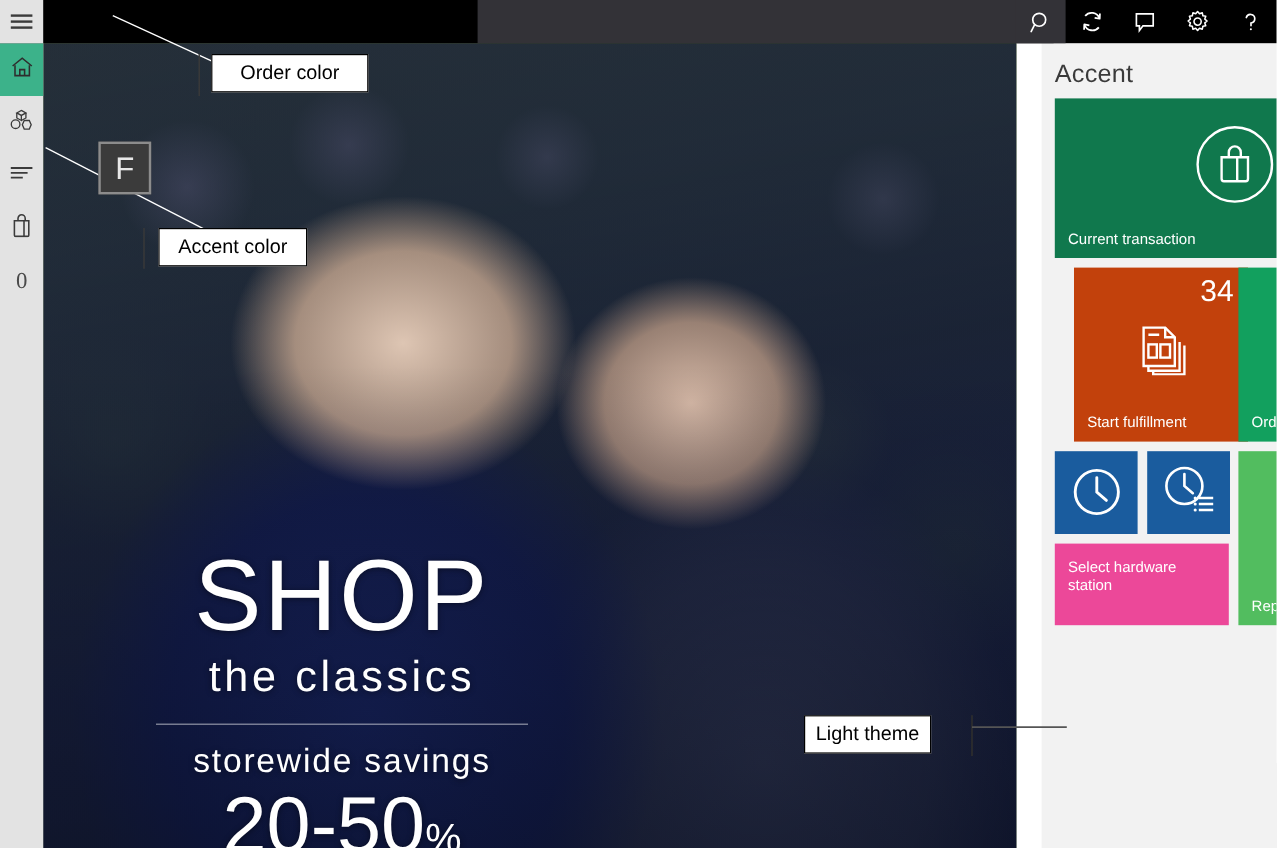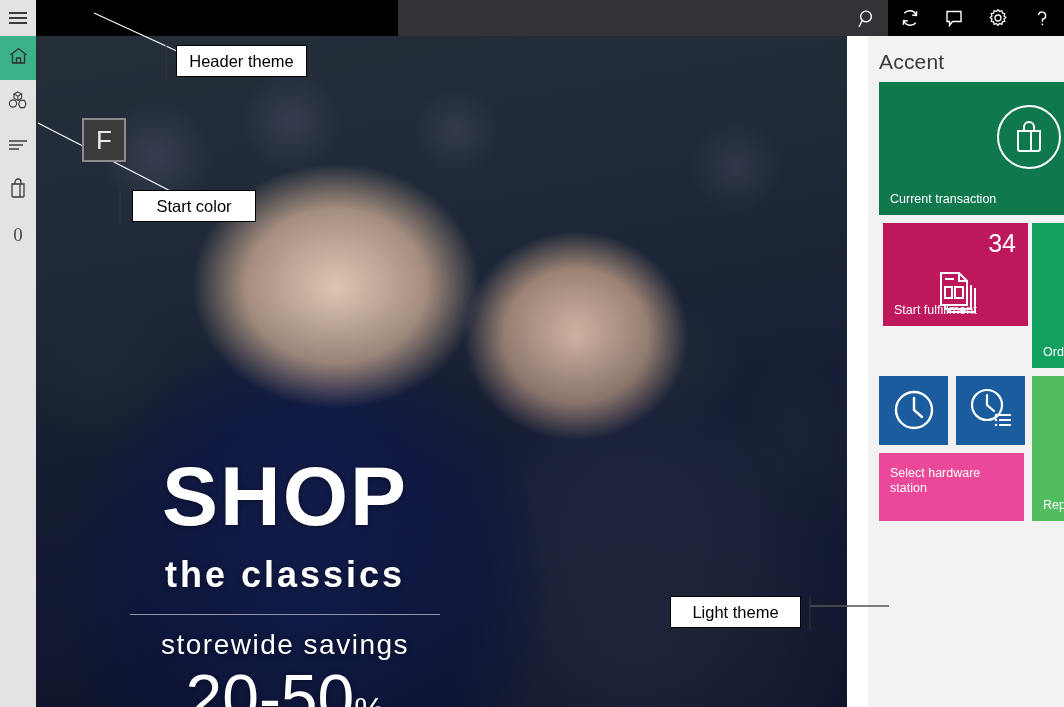--- a/index.html
+++ b/index.html
@@ -152,29 +152,29 @@
     left: 84px;
     top: 420px;
     width: 330px;
     color: #ffffff;
     text-align: center;
     text-shadow: 0 1px 5px rgba(0,0,0,0.45);
   }
   .ad-shop {
     font-size: 84px;
     line-height: 0.96;
-    font-weight: 700;
+    font-weight: 400;
     letter-spacing: 2px;
     font-family: "Liberation Sans", sans-serif;
   }
   .ad-classics {
     font-size: 36px;
-    font-weight: 700;
+    font-weight: 400;
     letter-spacing: 3px;
-    margin-top: 17px;
+    margin-top: 6px;
   }
   .ad-rule {
     height: 1px;
     background: rgba(255,255,255,0.55);
     margin: 18px 10px 14px 10px;
   }
   .ad-storewide {
     font-size: 28px;
     font-weight: 300;
     letter-spacing: 1.5px;
@@ -313,21 +313,21 @@
           <svg width="66" height="66" viewBox="0 0 66 66" fill="none" stroke="#ffffff" stroke-width="2">
             <circle cx="33" cy="33" r="31"></circle>
             <path d="M22 27 h22 v18 a2 2 0 0 1 -2 2 h-18 a2 2 0 0 1 -2 -2 z" fill="none"></path>
             <path d="M28 27 v-4 a5 5 0 0 1 10 0 v4"></path>
             <line x1="35" y1="27" x2="35" y2="47"></line>
           </svg>
         </div>
         <div class="tile-label">Current transaction</div>
       </div>
 
-      <div class="tile" style="left:4px; top:141px; width:145px; height:103px; background:#be185d;">
+      <div class="tile" style="left:16px; top:141px; width:145px; height:145px; background:#c2410c;">
         <div class="tile-count">34</div>
         <div class="tile-icon" style="top:44px;">
           <svg width="46" height="46" viewBox="0 0 46 46" fill="none" stroke="#ffffff" stroke-width="2">
             <path d="M8 6 h18 l8 8 v24 h-26 z"></path>
             <path d="M26 6 v8 h8"></path>
             <line x1="12" y1="12" x2="21" y2="12"></line>
             <rect x="12" y="20" width="7" height="11"></rect>
             <rect x="22" y="20" width="8" height="11"></rect>
             <path d="M12 38 v4 h26 v-24"></path>
             <path d="M16 42 v3 h26 v-24"></path>
@@ -480,28 +480,28 @@
       <line x1="94" y1="13" x2="203" y2="63" stroke="#ffffff" stroke-width="1.1"></line>
       <line x1="166" y1="45" x2="166" y2="80" stroke="#3a3a3a" stroke-width="1.2"></line>
       <line x1="38" y1="123" x2="186" y2="199" stroke="#ffffff" stroke-width="1.1"></line>
       <line x1="120" y1="190" x2="120" y2="224" stroke="#3a3a3a" stroke-width="1.2"></line>
       <line x1="810" y1="596" x2="810" y2="630" stroke="#2e2e2e" stroke-width="1.4"></line>
       <line x1="810" y1="606" x2="889" y2="606" stroke="#555555" stroke-width="1.4"></line>
     </svg>
   </div>
 
   <div class="callout" style="left:176px; top:45px; width:131px; height:32px;">
-    <span>Header theme</span>
+    <span>Order color</span>
   </div>
 
   <div class="accent-swatch">
     <span>F</span>
   </div>
 
   <div class="callout" style="left:132px; top:190px; width:124px; height:32px;">
-    <span>Start color</span>
-  </div>
-
-  <div class="callout" style="left:670px; top:596px; width:131px; height:32px;">
+    <span>Accent color</span>
+  </div>
+
+  <div class="callout" style="left:670px; top:596px; width:106px; height:32px;">
     <span>Light theme</span>
   </div>
 
 </div>
 
 </body></html>

